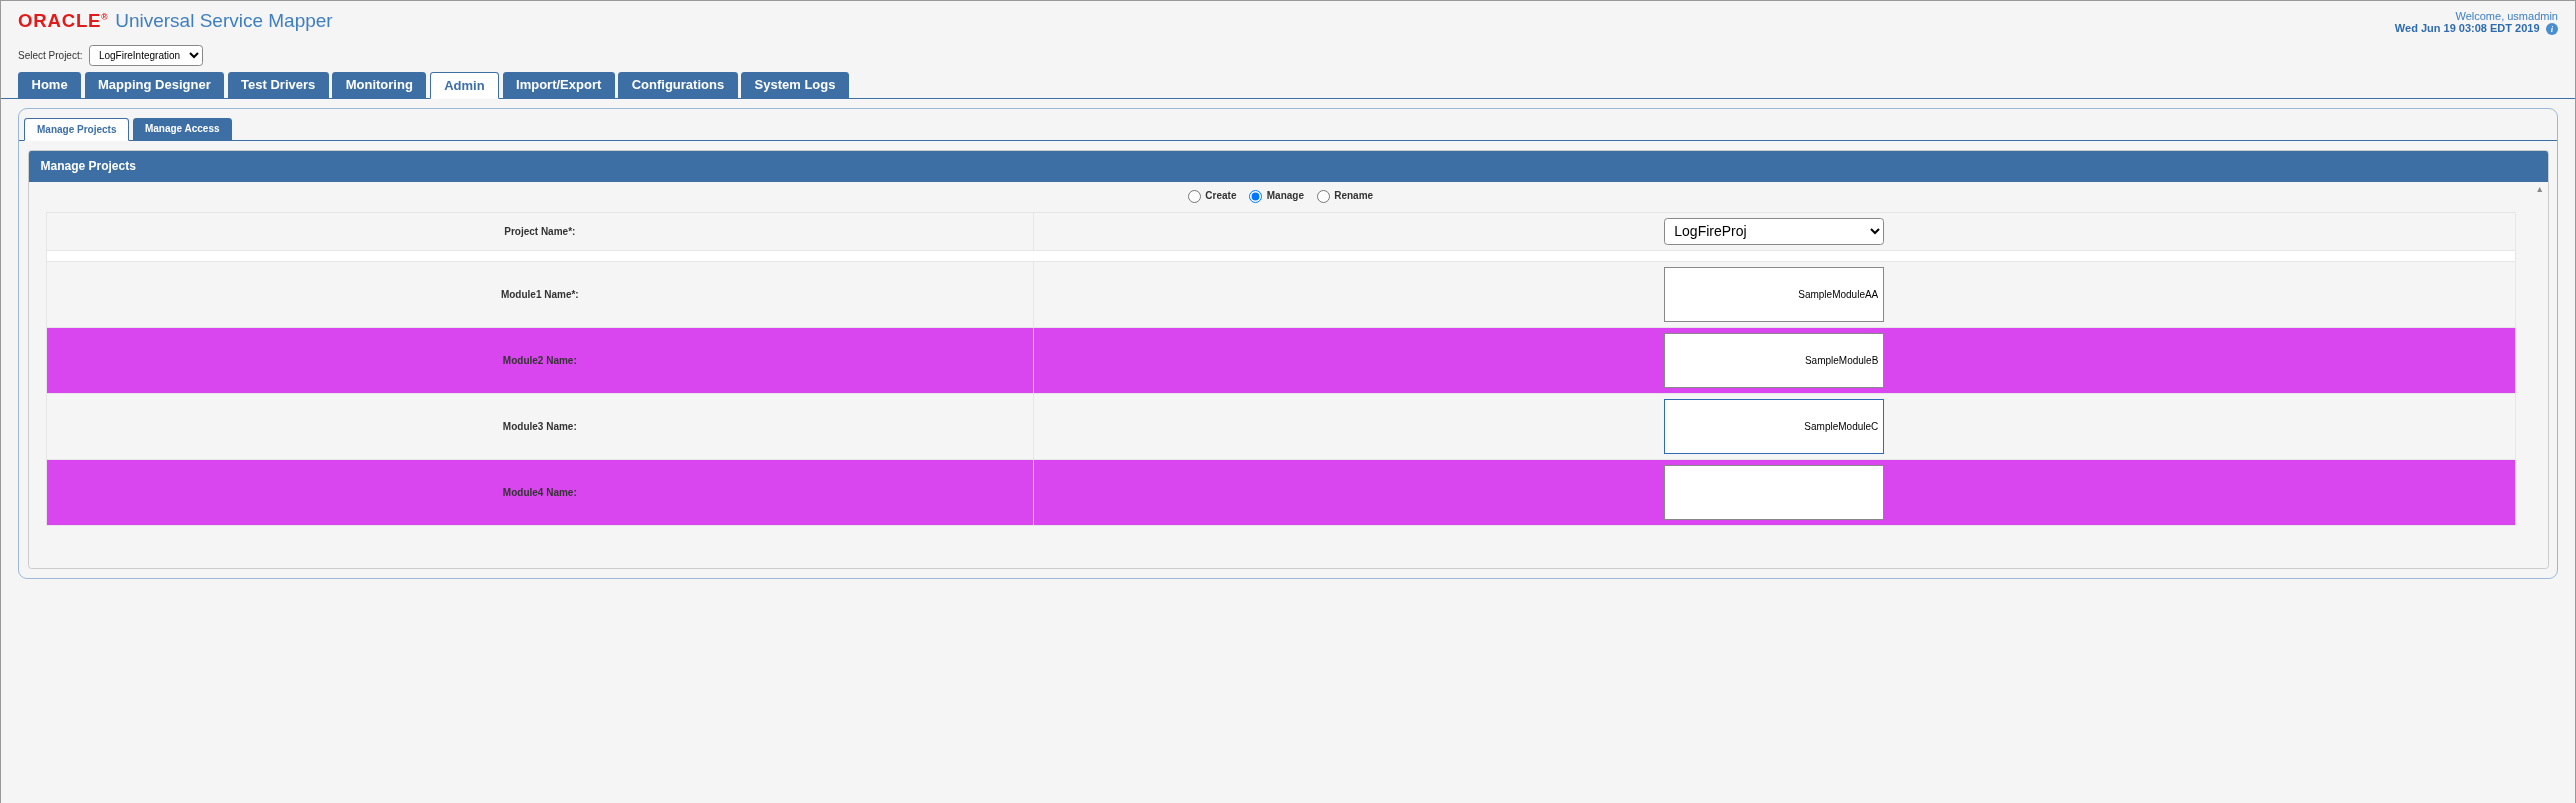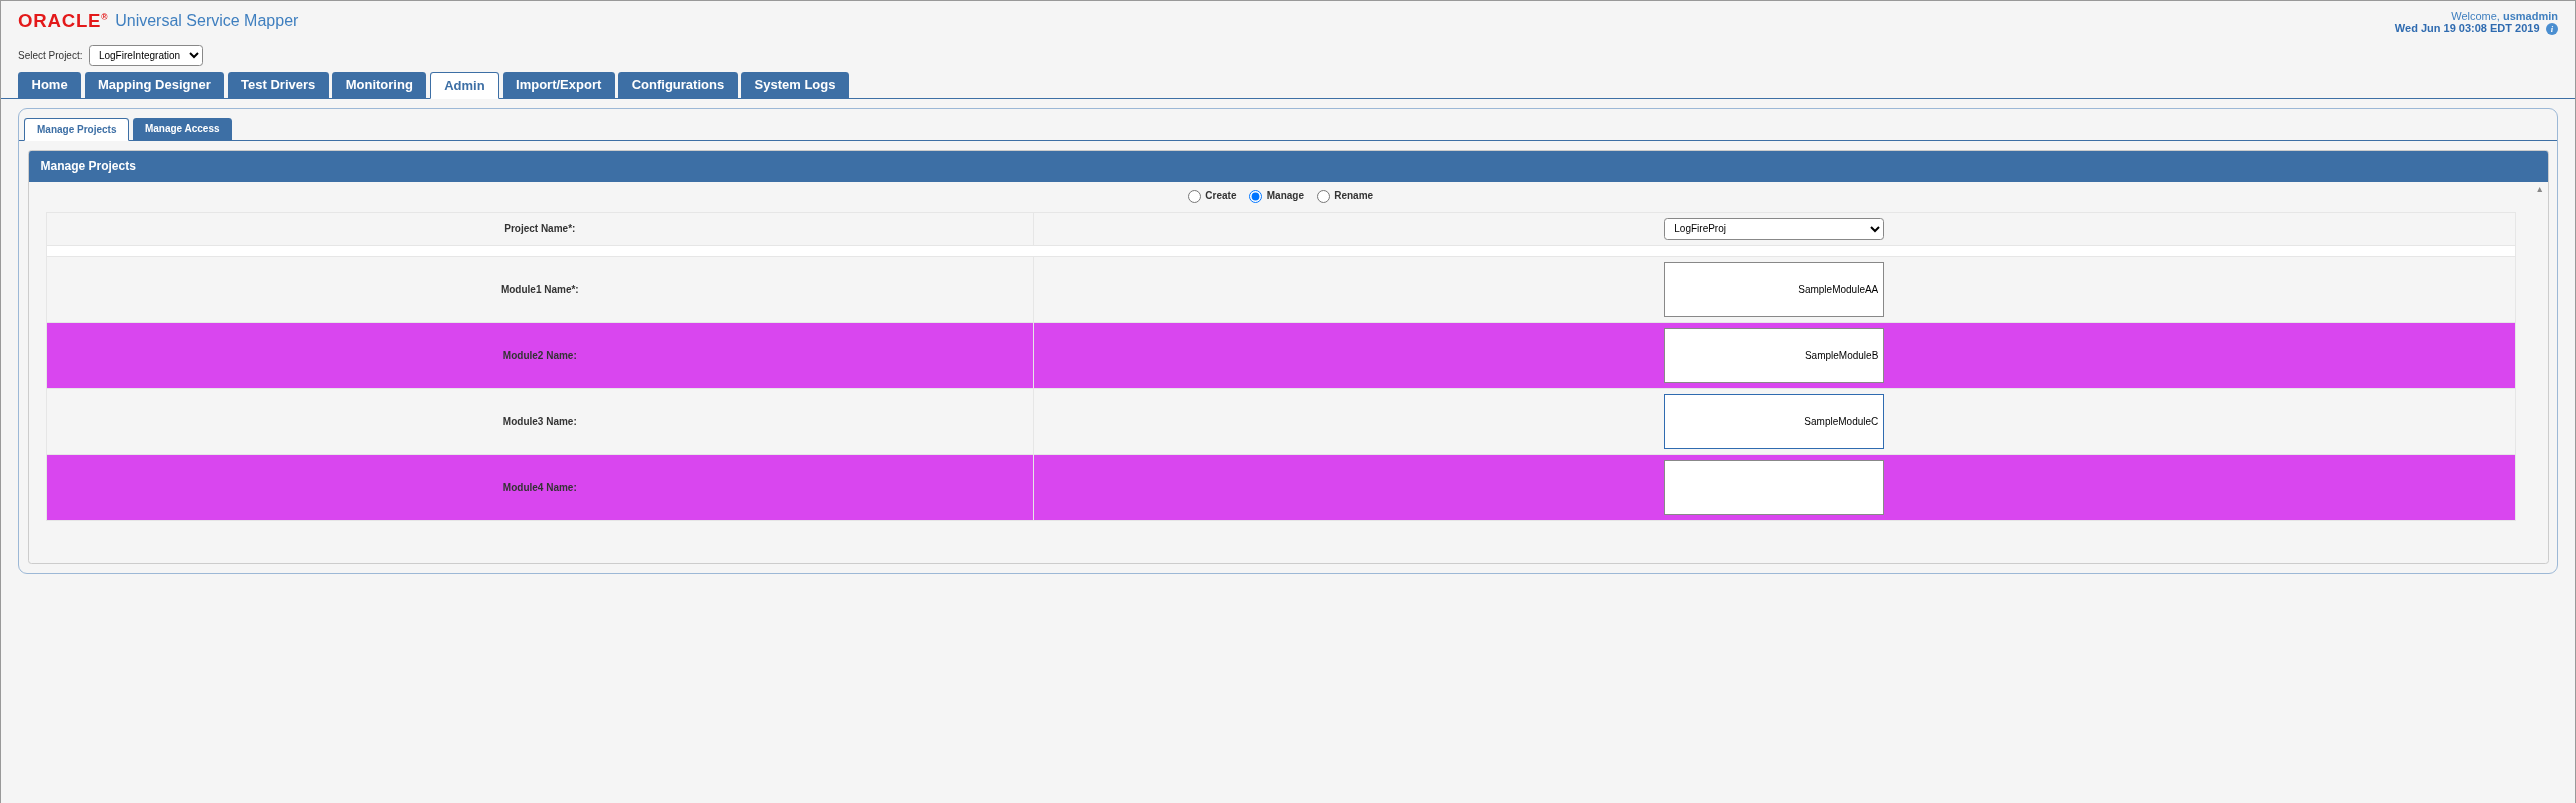--- a/index.html
+++ b/index.html
@@ -2,24 +2,24 @@
 <html style="font-size:13.5px"><head>
 <meta charset="utf-8">
 <style>
   * { box-sizing: border-box; margin: 0; padding: 0; }
   body { font-family: Arial, Helvetica, sans-serif; font-size: 11px; background: #f0f0f0; color: #333; overflow-x: auto; }
   .viewport { width: 2576px; min-height: 804px; background: #f5f5f5; border: 0.8px solid #999; }
   .header { display: flex; justify-content: space-between; align-items: flex-start; padding: 8.5px 17px 0 17px; }
   .logo-title { display: flex; align-items: center; gap: 3.4px; }
   .oracle-logo { font-family: Arial, sans-serif; font-weight: 900; font-size: 18.6px; color: #e3191a; letter-spacing: 0.8px; }
   .oracle-logo sup { font-size: 8.5px; vertical-align: super; color: #e3191a; }
-  .app-title { font-size: 16px; color: #3f7fbf; font-weight: 400; margin-left: 3.4px; }
+  .app-title { font-size: 19px; color: #3f7fbf; font-weight: 400; margin-left: 3.4px; }
   .welcome-block { text-align: right; }
   .welcome-text { color: #3f7fbf; font-size: 11px; }
-  .welcome-user { font-weight: bold; color: #3f7fbf; }
+  .welcome-user { font-weight: normal; color: #3f7fbf; }
   .datetime { color: #2f6bb0; font-weight: bold; font-size: 11px; margin-top: 1.7px; text-align: center; }
   .info-icon { display: inline-block; width: 12px; height: 12px; border-radius: 50%; background: #4a8ed0; color: #fff; text-align: center; line-height: 12px; font-size: 8.5px; font-style: italic; font-family: Georgia, serif; font-weight: bold; margin-left: 3.4px; }
   .project-row { padding: 10px 17px 5px 17px; }
   .project-label { font-weight: normal; font-size: 10px; }
   .project-select { font-size: 10px; padding: 3.4px 5px; border: 0.8px solid #888; border-radius: 3.4px; background: #fff; margin-left: 3.4px; }
   .main-tabs { display: flex; gap: 3.4px; padding: 0 17px; border-bottom: 1.7px solid #3d6fa5; }
   .tab { background: #3d6fa5; color: #fff; padding: 5px 13.5px; font-weight: bold; font-size: 13px; border-radius: 3.4px 3.4px 0 0; cursor: pointer; position: relative; bottom: -0.8px; }
   .tab.active { background: #fff; color: #3d6fa5; border: 1.7px solid #3d6fa5; border-bottom: 1.7px solid #fff; text-align: center; }
   .outer-panel { margin: 8.5px 17px; border: 0.8px solid #9cb8d6; border-radius: 9px; padding: 0; }
   .sub-tabs { display: flex; gap: 3.4px; padding: 8.5px 5px 0 5px; border-bottom: 0.8px solid #3d6fa5; }
@@ -35,21 +35,21 @@
   .radio-row input { vertical-align: middle; margin-right: 1.7px; }
   .form-table { width: calc(100% - 34px); margin: 0 17px 8.5px 17px; border-collapse: collapse; }
   .form-table td { border: 0.8px solid #e6e6e6; padding: 5px 8.5px; background: #d946ef; font-size: 10px; height: 27px; }
   .form-table td.alt { background: #f5f5f5; }
   .label-cell { text-align: center; width: 40%; font-weight: bold; }
   .value-cell { text-align: left; padding-left: 8.5px; }
   .value-inner { display:flex; justify-content:center; }
   .value-inner > * { width: 220px; }
   .text-input { font-size: 10px; padding: 21px 5px; border: 0.8px solid #888; background: #fff; text-align: right; }
   .text-input.active { border: 0.8px solid #2f6bb0; }
-  .select-input { font-size: 10px; padding: 3.4px 5px; border: 0.8px solid #888; border-radius: 3.4px; background: #fff; }
+  .select-input { font-size: 14px; padding: 3.4px 5px; border: 0.8px solid #888; border-radius: 3.4px; background: #fff; }
   .btn { font-size: 11px; padding: 5px 12px; background: #fff; border: 0.8px solid #aaa; border-radius: 3.4px; cursor: pointer; margin: 0 0.8px; }
   .spacer-row td { height: 8.5px; background:#fff; border-left:0.8px solid #e6e6e6; border-right:0.8px solid #e6e6e6; }
 </style>
 </head>
 <body>
 
 <div class="viewport">
   <div class="header">
     <div class="logo-title">
       <span class="oracle-logo">

